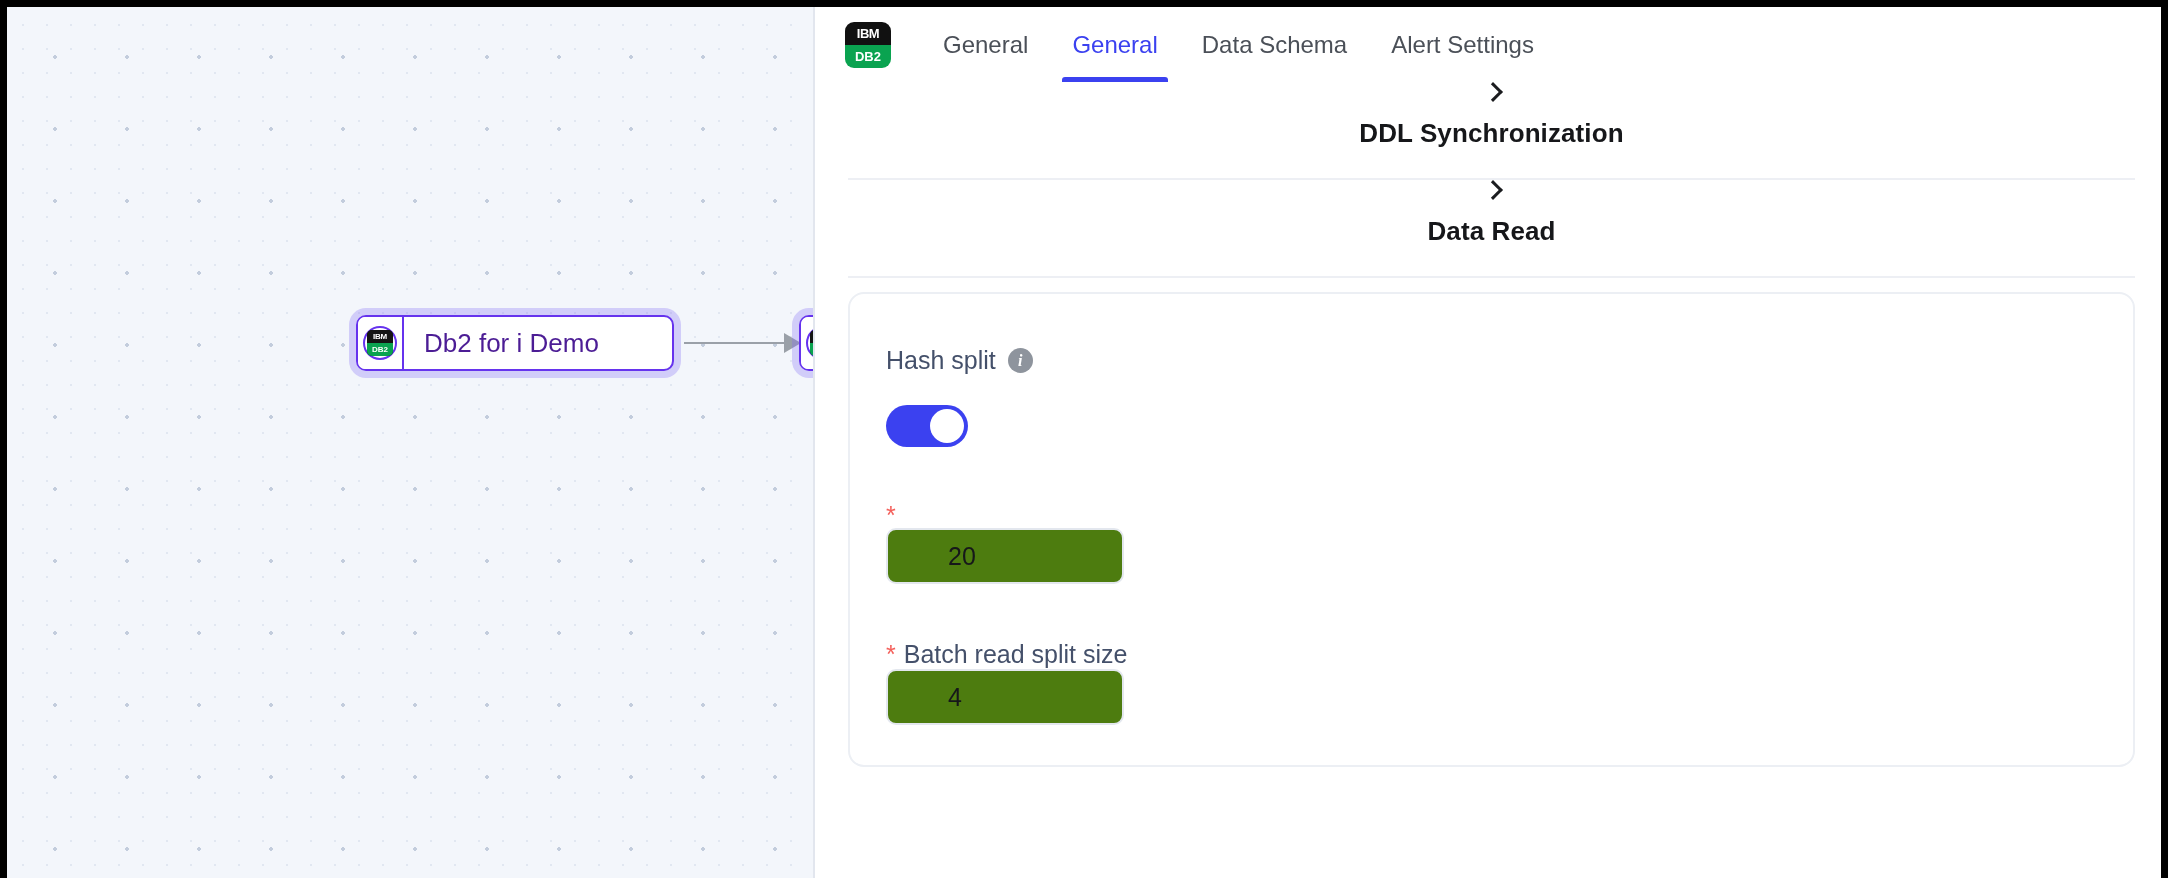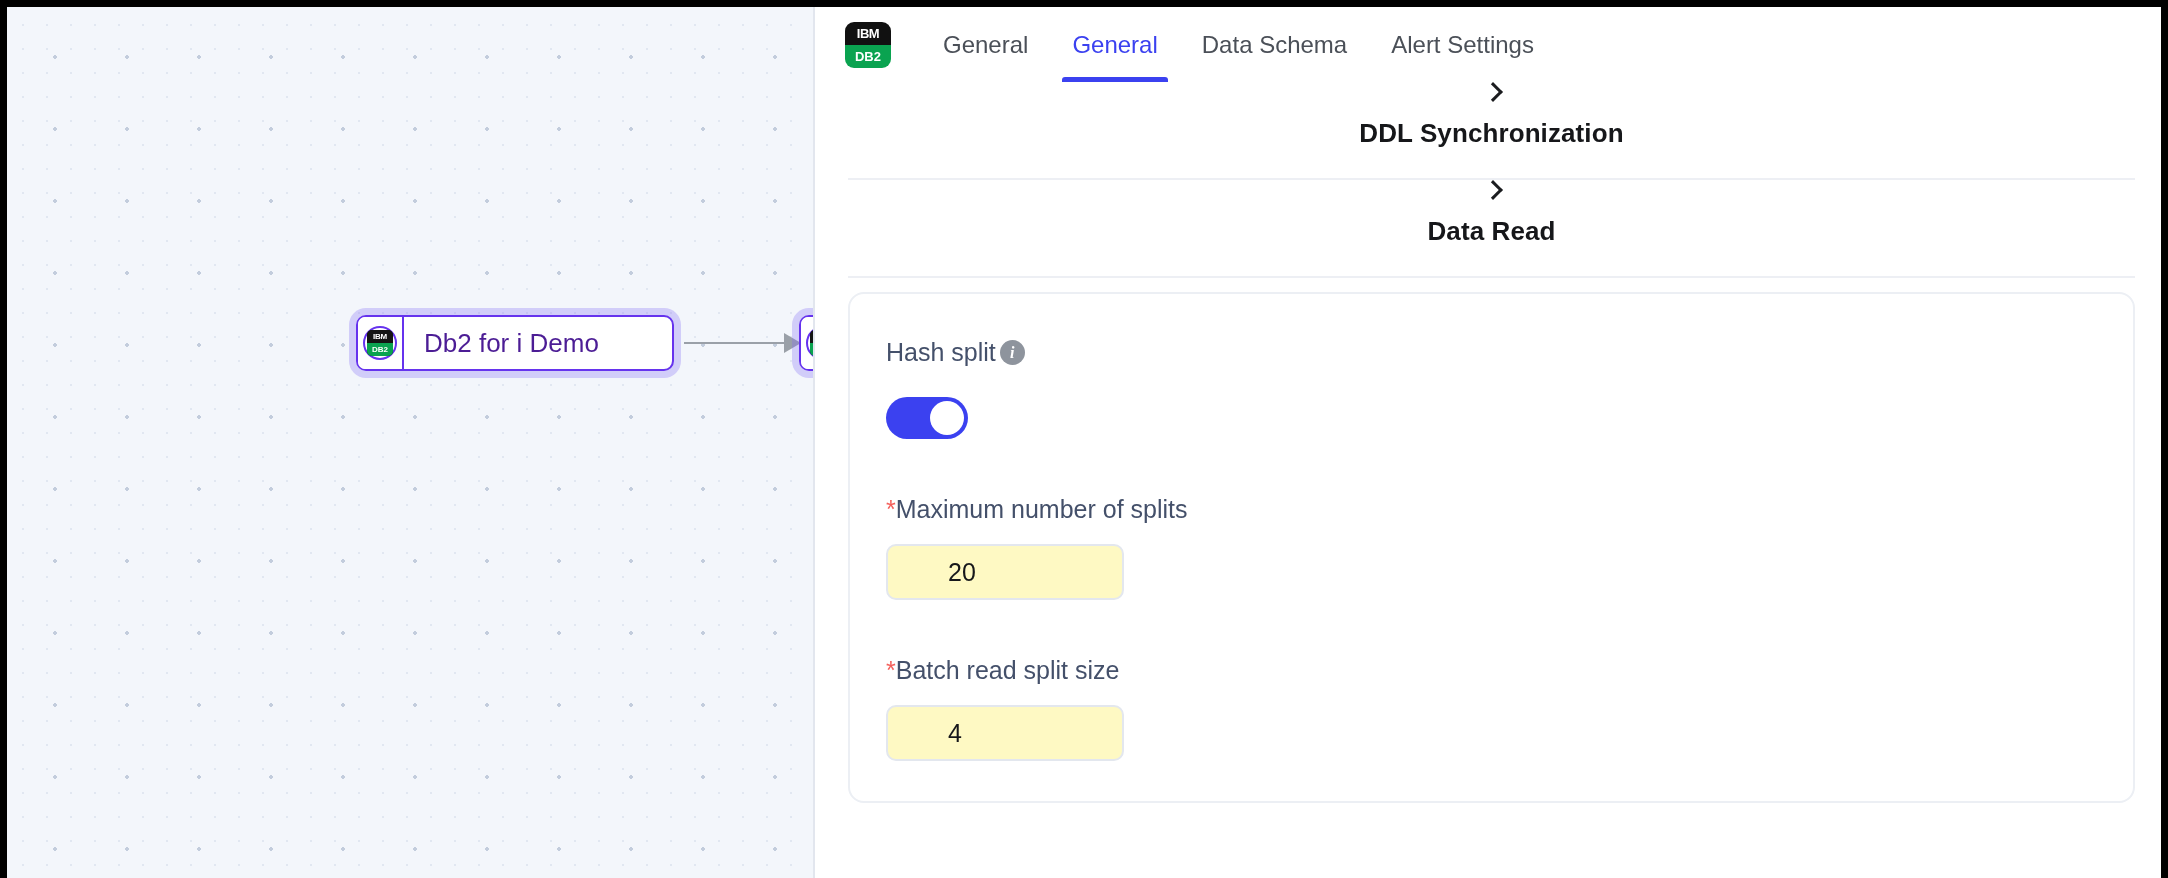--- a/index.html
+++ b/index.html
@@ -249,21 +249,22 @@
     border-radius: 16px;
     margin-top: 14px;
     padding: 44px 36px 40px 36px;
   }
 
   .field-label {
     font-size: 25px;
     color: #44506a;
     display: flex;
     align-items: center;
-    gap: 4px;
+    gap: 12px;
+    margin-top: 8px;
   }
   .req-star {
     color: #f4605b;
     font-size: 25px;
     line-height: 1;
     margin-right: -4px;
   }
   .info-icon {
     width: 25px; height: 25px;
     border-radius: 50%;
@@ -291,26 +292,25 @@
   .toggle .knob {
     position: absolute;
     right: 4px; top: 4px;
     width: 34px; height: 34px;
     border-radius: 50%;
     background: #ffffff;
   }
 
   .field-block { margin-top: 56px; }
   .text-input {
-    margin-top: 20px;
     width: 238px;
     height: 56px;
     border: 2px solid #e3e7ee;
     border-radius: 10px;
-    background: #fef9c3;
+    background: #4d7c0f;
     display: flex;
     align-items: center;
     padding-left: 60px;
     font-size: 25px;
     color: #16171a;
     font-family: "Liberation Sans", sans-serif;
   }
 </style>
 </head>
 <body>
@@ -384,21 +384,20 @@
           <span class="info-icon">i</span>
         </div>
 
         <div class="toggle">
           <div class="knob"></div>
         </div>
 
         <div class="field-block">
           <div class="field-label">
             <span class="req-star">*</span>
-            <span>Maximum number of splits</span>
           </div>
           <div class="text-input">20</div>
         </div>
 
         <div class="field-block">
           <div class="field-label">
             <span class="req-star">*</span>
             <span>Batch read split size</span>
           </div>
           <div class="text-input">4</div>

